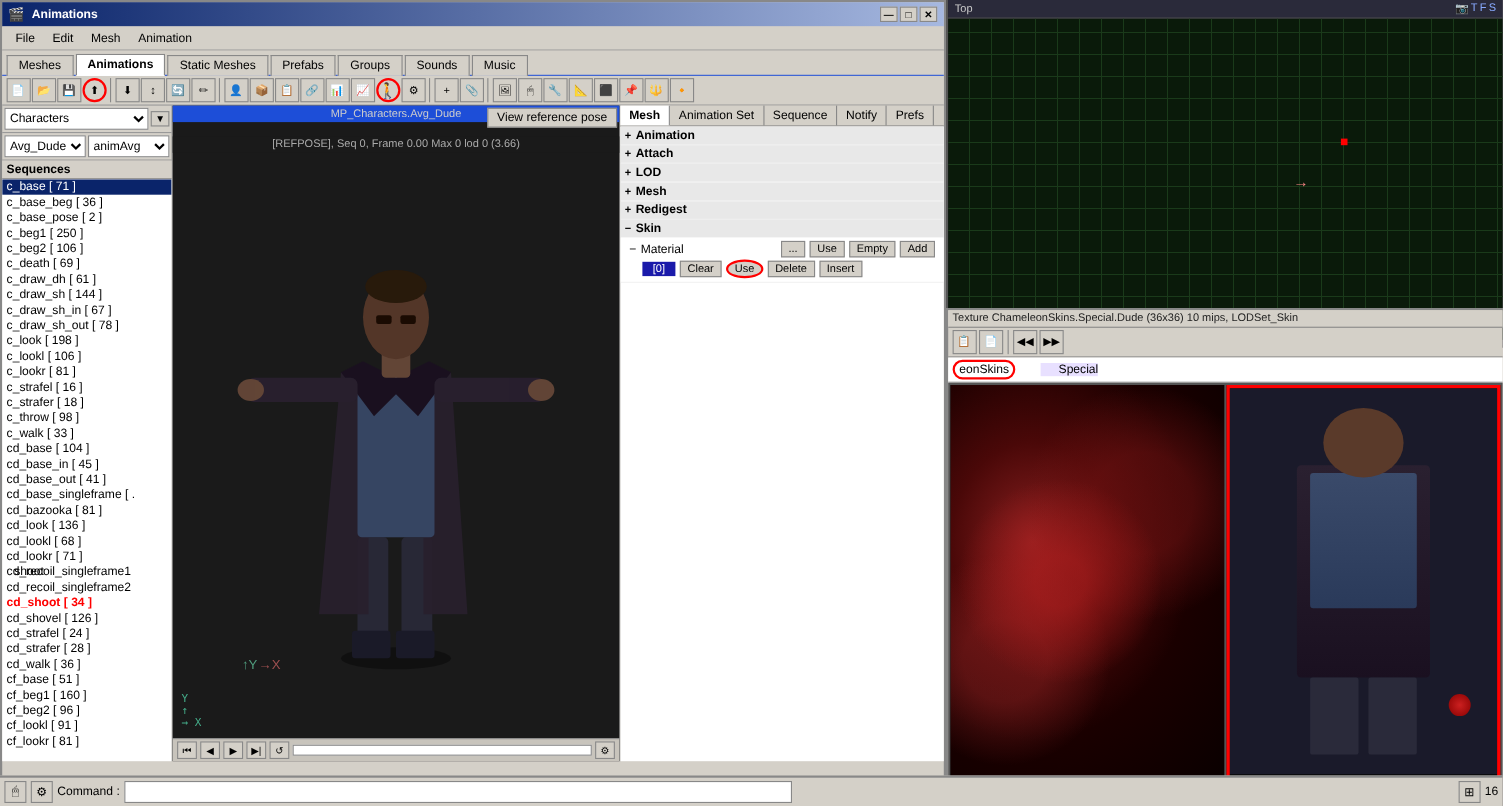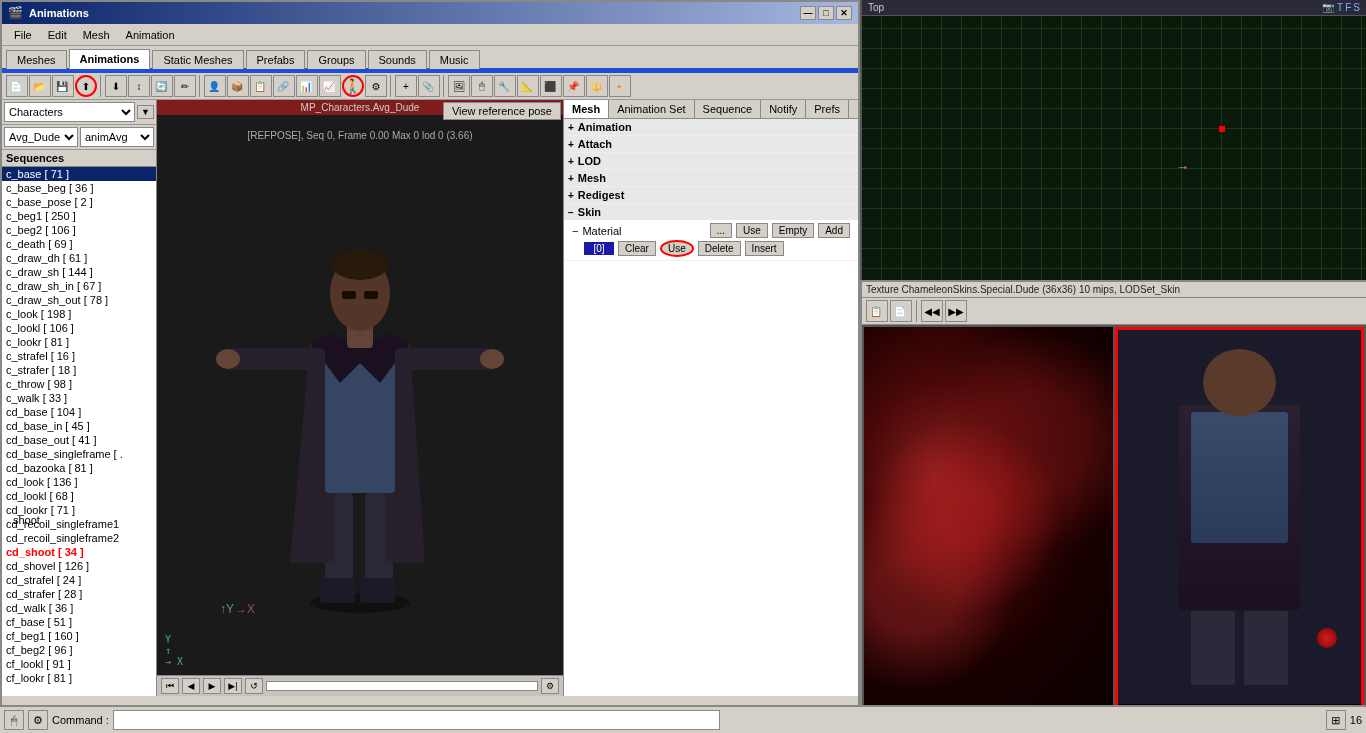--- a/index.html
+++ b/index.html
@@ -45,21 +45,21 @@
       padding: 2px 8px;
       cursor: pointer;
       font-size: 11px;
     }
 
     .tabs-row {
       display: flex;
       align-items: center;
       background: #d4d0c8;
       padding: 2px 4px 0;
-      border-bottom: 5px solid #1d4ed8;
+      border-bottom: 1px solid #1d4ed8;
     }
     .tab {
       padding: 3px 10px;
       border: 1px solid #888;
       border-bottom: none;
       background: #d4d0c8;
       cursor: pointer;
       font-size: 11px;
       margin-right: 2px;
       position: relative;
@@ -144,21 +144,21 @@
 
     
     .viewport {
       flex: 1;
       background: #1a1a1a;
       position: relative;
       display: flex;
       flex-direction: column;
     }
     .viewport-header {
-      background: #7f1d1d;
+      background: #1d4ed8;
       color: #ccc;
       font-size: 10px;
       padding: 2px 16px;
       text-align: center;
     }
     .viewport-body {
       flex: 1;
       position: relative;
       overflow: hidden;
     }
@@ -599,20 +599,24 @@
 
   <div style="display:flex;align-items:center;padding:2px 4px;gap:2px;border-bottom:1px solid #888;">
     <div style="width:22px;height:22px;background:#d4d0c8;border:1px solid #888;display:flex;align-items:center;justify-content:center;cursor:pointer;font-size:10px;">📋</div>
     <div style="width:22px;height:22px;background:#d4d0c8;border:1px solid #888;display:flex;align-items:center;justify-content:center;cursor:pointer;font-size:10px;">📄</div>
     <div style="width:1px;height:22px;border-left:1px solid #888;margin:0 2px;"></div>
     <div style="width:22px;height:22px;background:#d4d0c8;border:1px solid #888;display:flex;align-items:center;justify-content:center;cursor:pointer;font-size:10px;">◀◀</div>
     <div style="width:22px;height:22px;background:#d4d0c8;border:1px solid #888;display:flex;align-items:center;justify-content:center;cursor:pointer;font-size:10px;">▶▶</div>
   </div>
 
 
+  <div style="background:white;border-bottom:1px solid #888;padding:2px 4px;position:relative;">
+    <div style="padding:1px 4px;cursor:pointer;font-size:11px;border:2px solid red;border-radius:12px;display:inline-block;">eonSkins</div>
+    <div style="padding-left:16px;cursor:pointer;font-size:11px;background:#e8e0ff;margin-top:2px;display:inline-block;margin-left:20px;">Special</div>
+  </div>
 
   <div style="flex:1;display:grid;grid-template-columns:1fr 1fr;gap:2px;padding:2px;background:#555;overflow:hidden;">
 
     <div style="background:#111;position:relative;display:flex;flex-direction:column;">
       <div style="flex:1;position:relative;overflow:hidden;">
 
         <div style="width:100%;height:100%;background:
           radial-gradient(ellipse at 30% 40%, #8a2020 0%, #4a0808 30%, #1a0000 60%, #0a0000 100%),
           repeating-linear-gradient(45deg, transparent, transparent 4px, rgba(80,20,20,0.3) 4px, rgba(80,20,20,0.3) 5px);
           min-height:140px;

